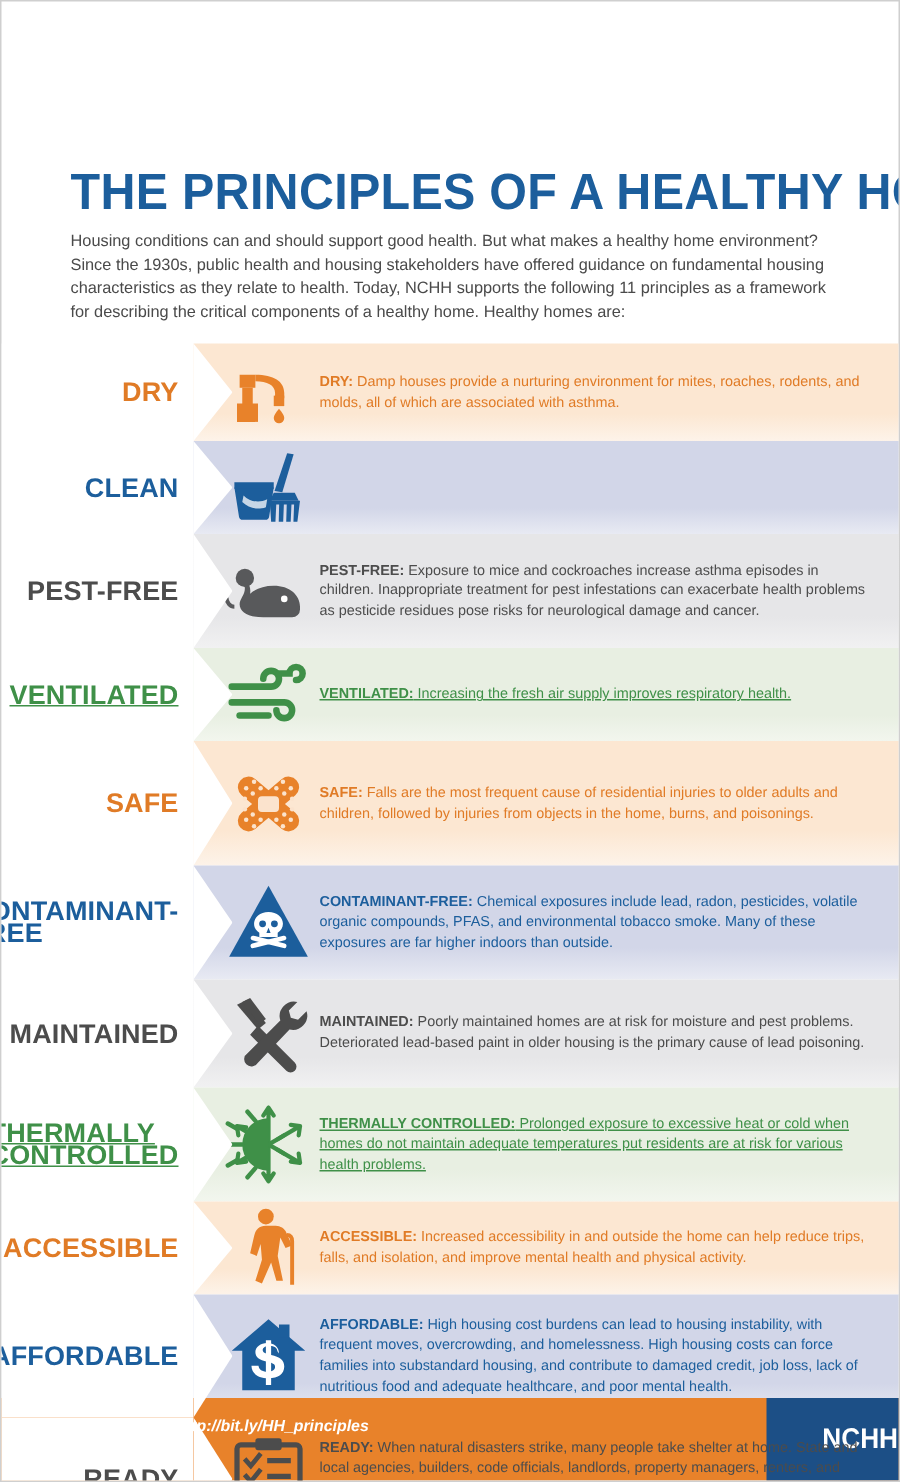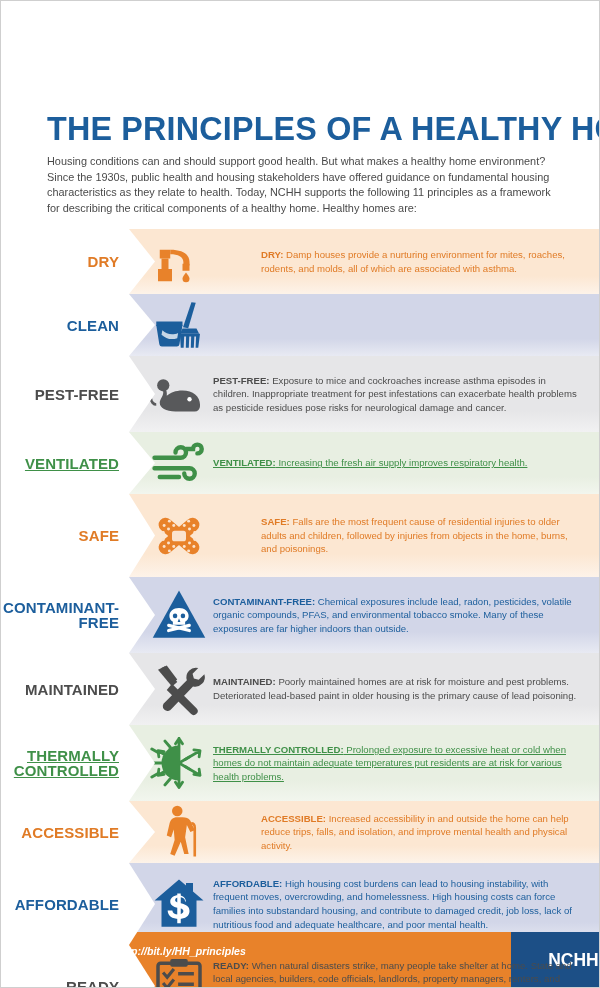--- a/index.html
+++ b/index.html
@@ -63,22 +63,21 @@
     width: 600px;
     display: flex;
   }
   .row-label {
     width: 128px;
     flex: 0 0 128px;
     display: flex;
     align-items: center;
     justify-content: flex-end;
     padding-right: 10px;
-    text-align: right;
-    font-size: 15px;
+    font-size: 18px;
     font-weight: bold;
     line-height: 15px;
     letter-spacing: 0.1px;
     background: #ffffff;
     z-index: 3;
   }
   .row-band {
     position: relative;
     flex: 1 1 auto;
     display: flex;
@@ -108,21 +107,21 @@
     position: relative;
     flex: 1 1 auto;
     padding: 0 22px 0 2px;
     font-size: 9.6px;
     line-height: 13.6px;
     z-index: 1;
   }
   .row-text b { font-weight: bold; }
 
   
-  .band-orange  { background: linear-gradient(to bottom, #fce7d2 0%, #fce7d2 72%, #fdf3e9 100%); gap: 48px; }
+  .band-orange  { background: linear-gradient(to bottom, #fce7d2 0%, #fce7d2 72%, #fdf3e9 100%); }
   .band-blue    { background: linear-gradient(to bottom, #d2d6e8 0%, #d2d6e8 72%, #e8eaf3 100%); }
   .band-gray    { background: linear-gradient(to bottom, #e6e6e8 0%, #e6e6e8 72%, #f1f1f2 100%); }
   .band-green   { background: linear-gradient(to bottom, #e8efe2 0%, #e8efe2 72%, #f2f6ee 100%); }
 
   .txt-orange { color: #e07b26; }
   .txt-blue   { color: #1c5e9c; }
   .txt-gray   { color: #4c4c4c; }
   .txt-green  { color: #3f9048; text-decoration: underline; }
 
   

